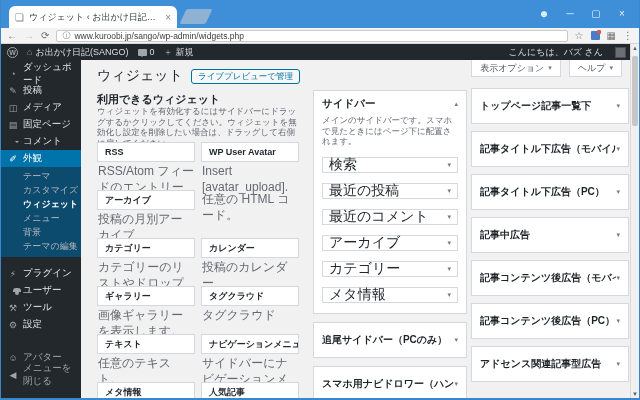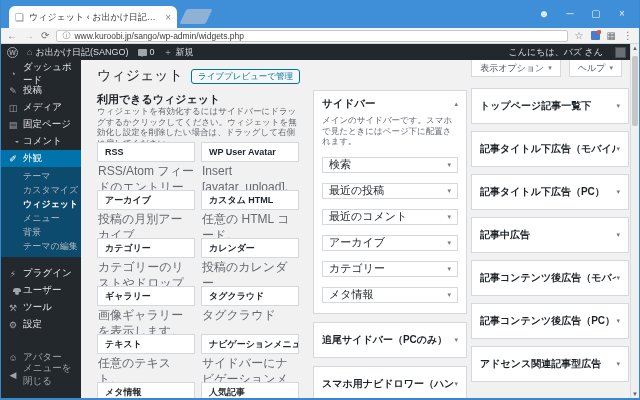--- a/index.html
+++ b/index.html
@@ -83,21 +83,21 @@
 
   .col2 { position:absolute; left:232px; top:30px; width:154px; }
   .panel { background:#fff; border:1px solid #d5d8dc; }
   .phead { display:flex; align-items:center; padding:6px 8px 4px; }
   .phead .pt { flex:1; font-size:10.5px; font-weight:bold; color:#1d2327; white-space:nowrap; overflow:hidden; }
   .phead .ar { font-size:7px; color:#787c82; }
   .pdesc { font-size:8.5px; color:#646970; line-height:1.25; padding:0 8px 6px; }
   .plist { padding:4px 8px 8px; }
   .iw { display:flex; align-items:center; height:16px; border:1px solid #d5d8dc; background:#fff;
         padding:0 6px; margin-bottom:10px; }
-  .iw .il { flex:1; font-size:11px; color:#23282d; white-space:nowrap; overflow:hidden; }
+  .iw .il { flex:1; font-size:14px; color:#23282d; white-space:nowrap; overflow:hidden; }
   .iw .ar { font-size:7px; color:#787c82; }
   .cpanel { background:#fff; border:1px solid #d5d8dc; height:36px; display:flex; align-items:center;
             padding:0 8px; margin-top:8px; }
   .cpanel .pt { flex:1; font-size:10px; font-weight:bold; color:#1d2327; white-space:nowrap; overflow:hidden; }
   .cpanel .ar { font-size:7px; color:#787c82; }
 
   .col3 { position:absolute; left:390px; top:28px; width:158px; }
   .col3 .cpanel { margin-top:0; margin-bottom:7px; }
 
   
@@ -252,21 +252,20 @@
           </div>
         <div>
             <div class="awtitle">WP User Avatar</div>
             <div class="awdesc">Insert [avatar_upload].</div>
           </div>
         <div>
             <div class="awtitle">アーカイブ</div>
             <div class="awdesc">投稿の月別アーカイブ</div>
           </div>
         <div>
-            <div class="awtitle">カスタム HTML</div>
             <div class="awdesc">任意の HTML コード。</div>
           </div>
         <div>
             <div class="awtitle">カテゴリー</div>
             <div class="awdesc">カテゴリーのリストやドロップダウン</div>
           </div>
         <div>
             <div class="awtitle">カレンダー</div>
             <div class="awdesc">投稿のカレンダー</div>
           </div>

